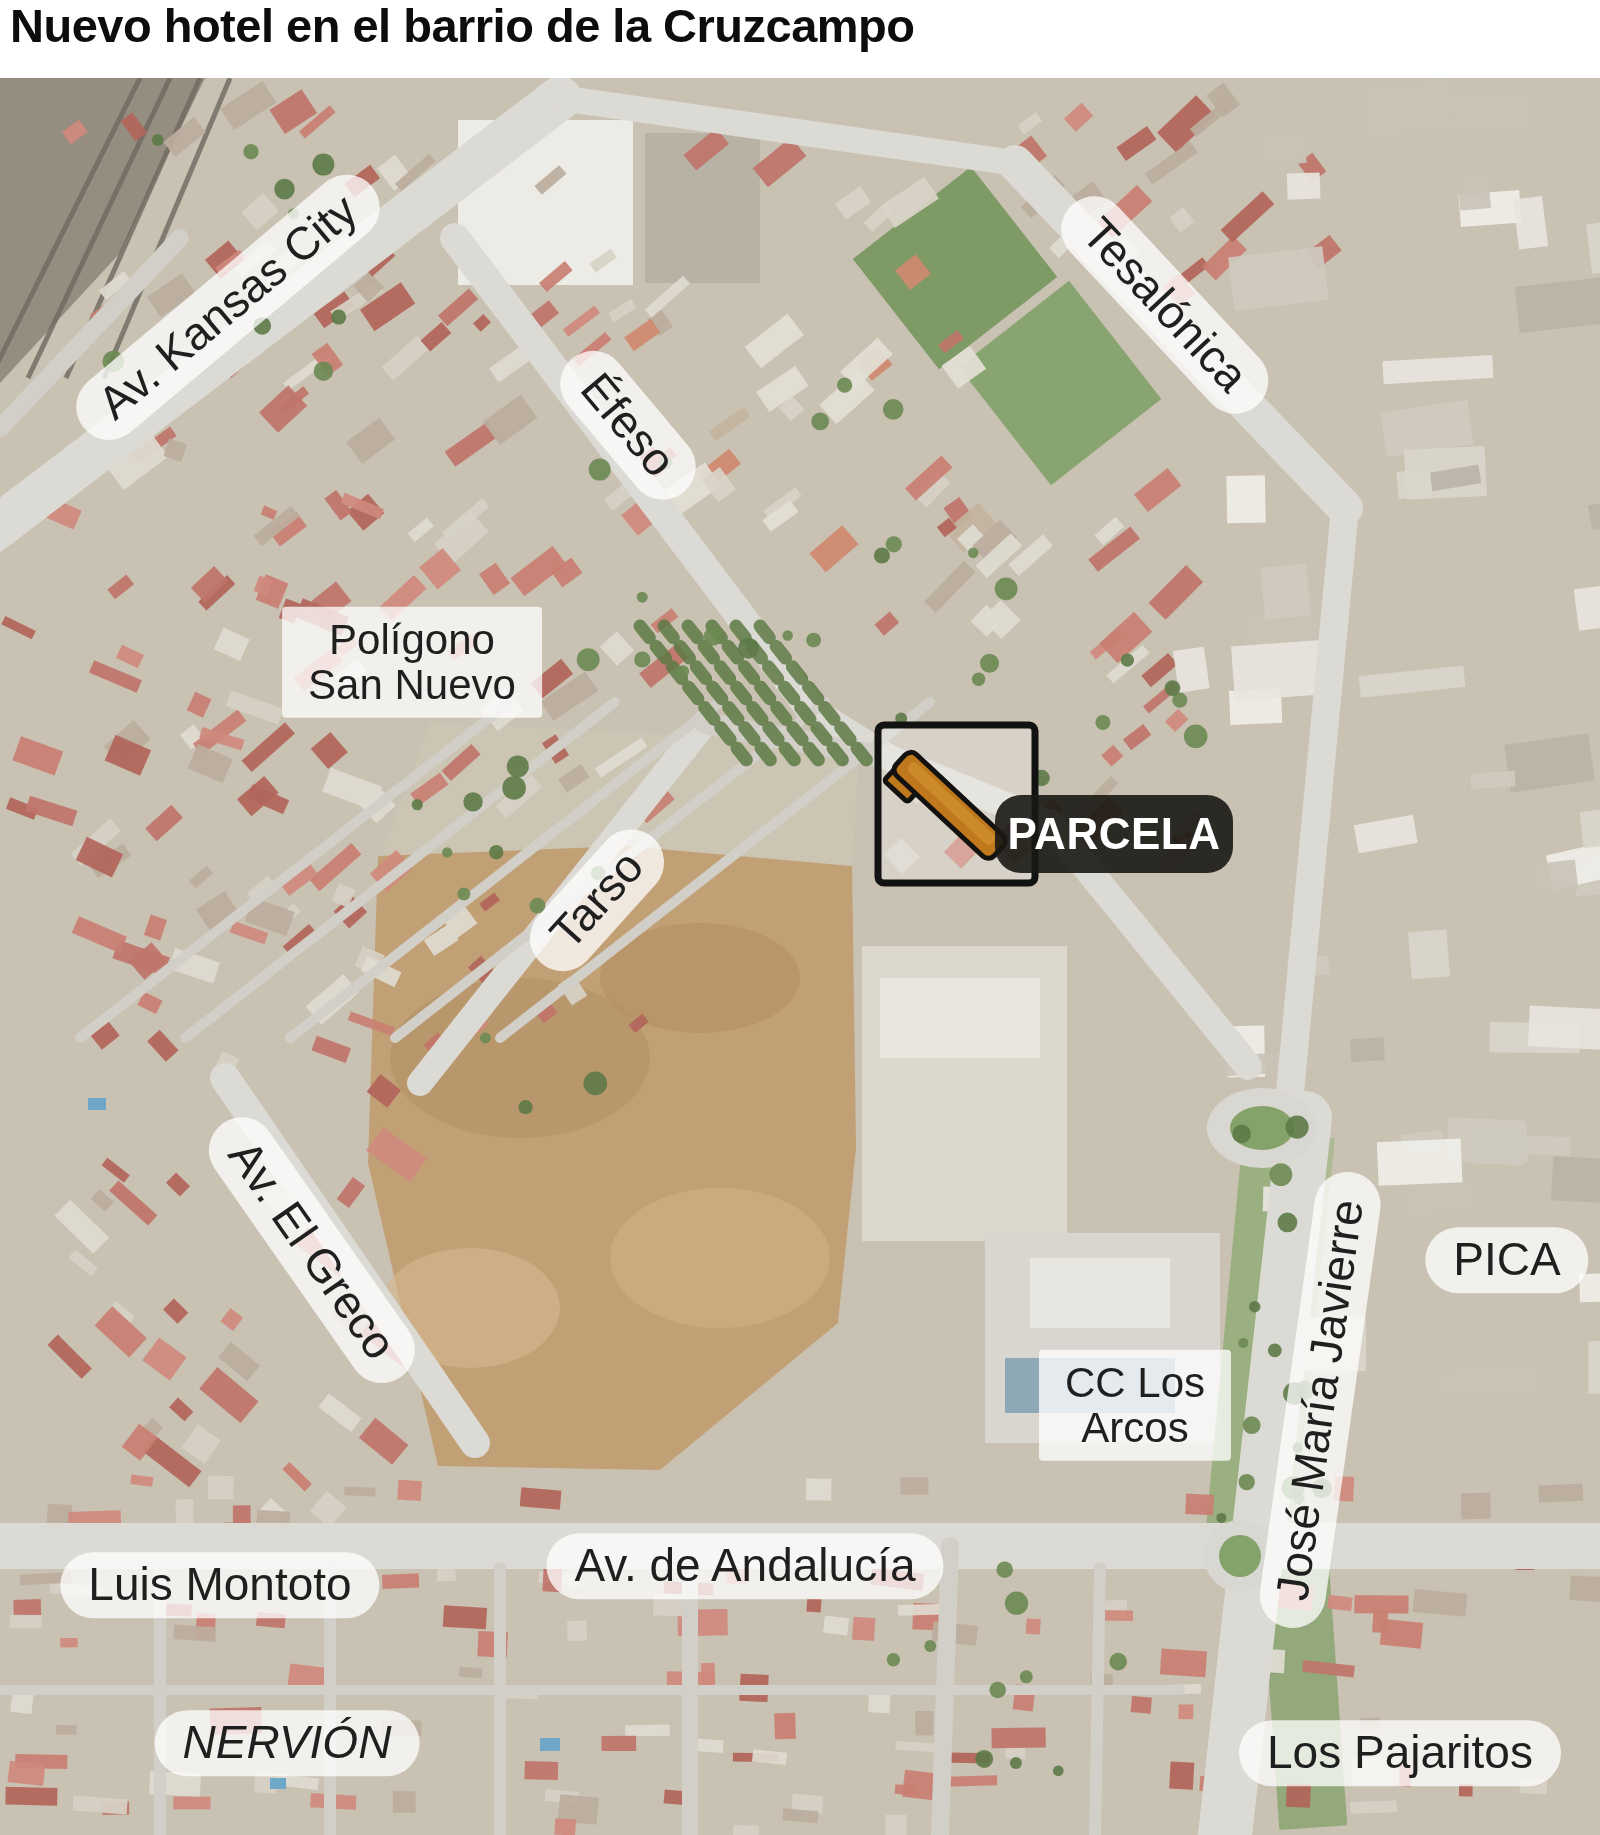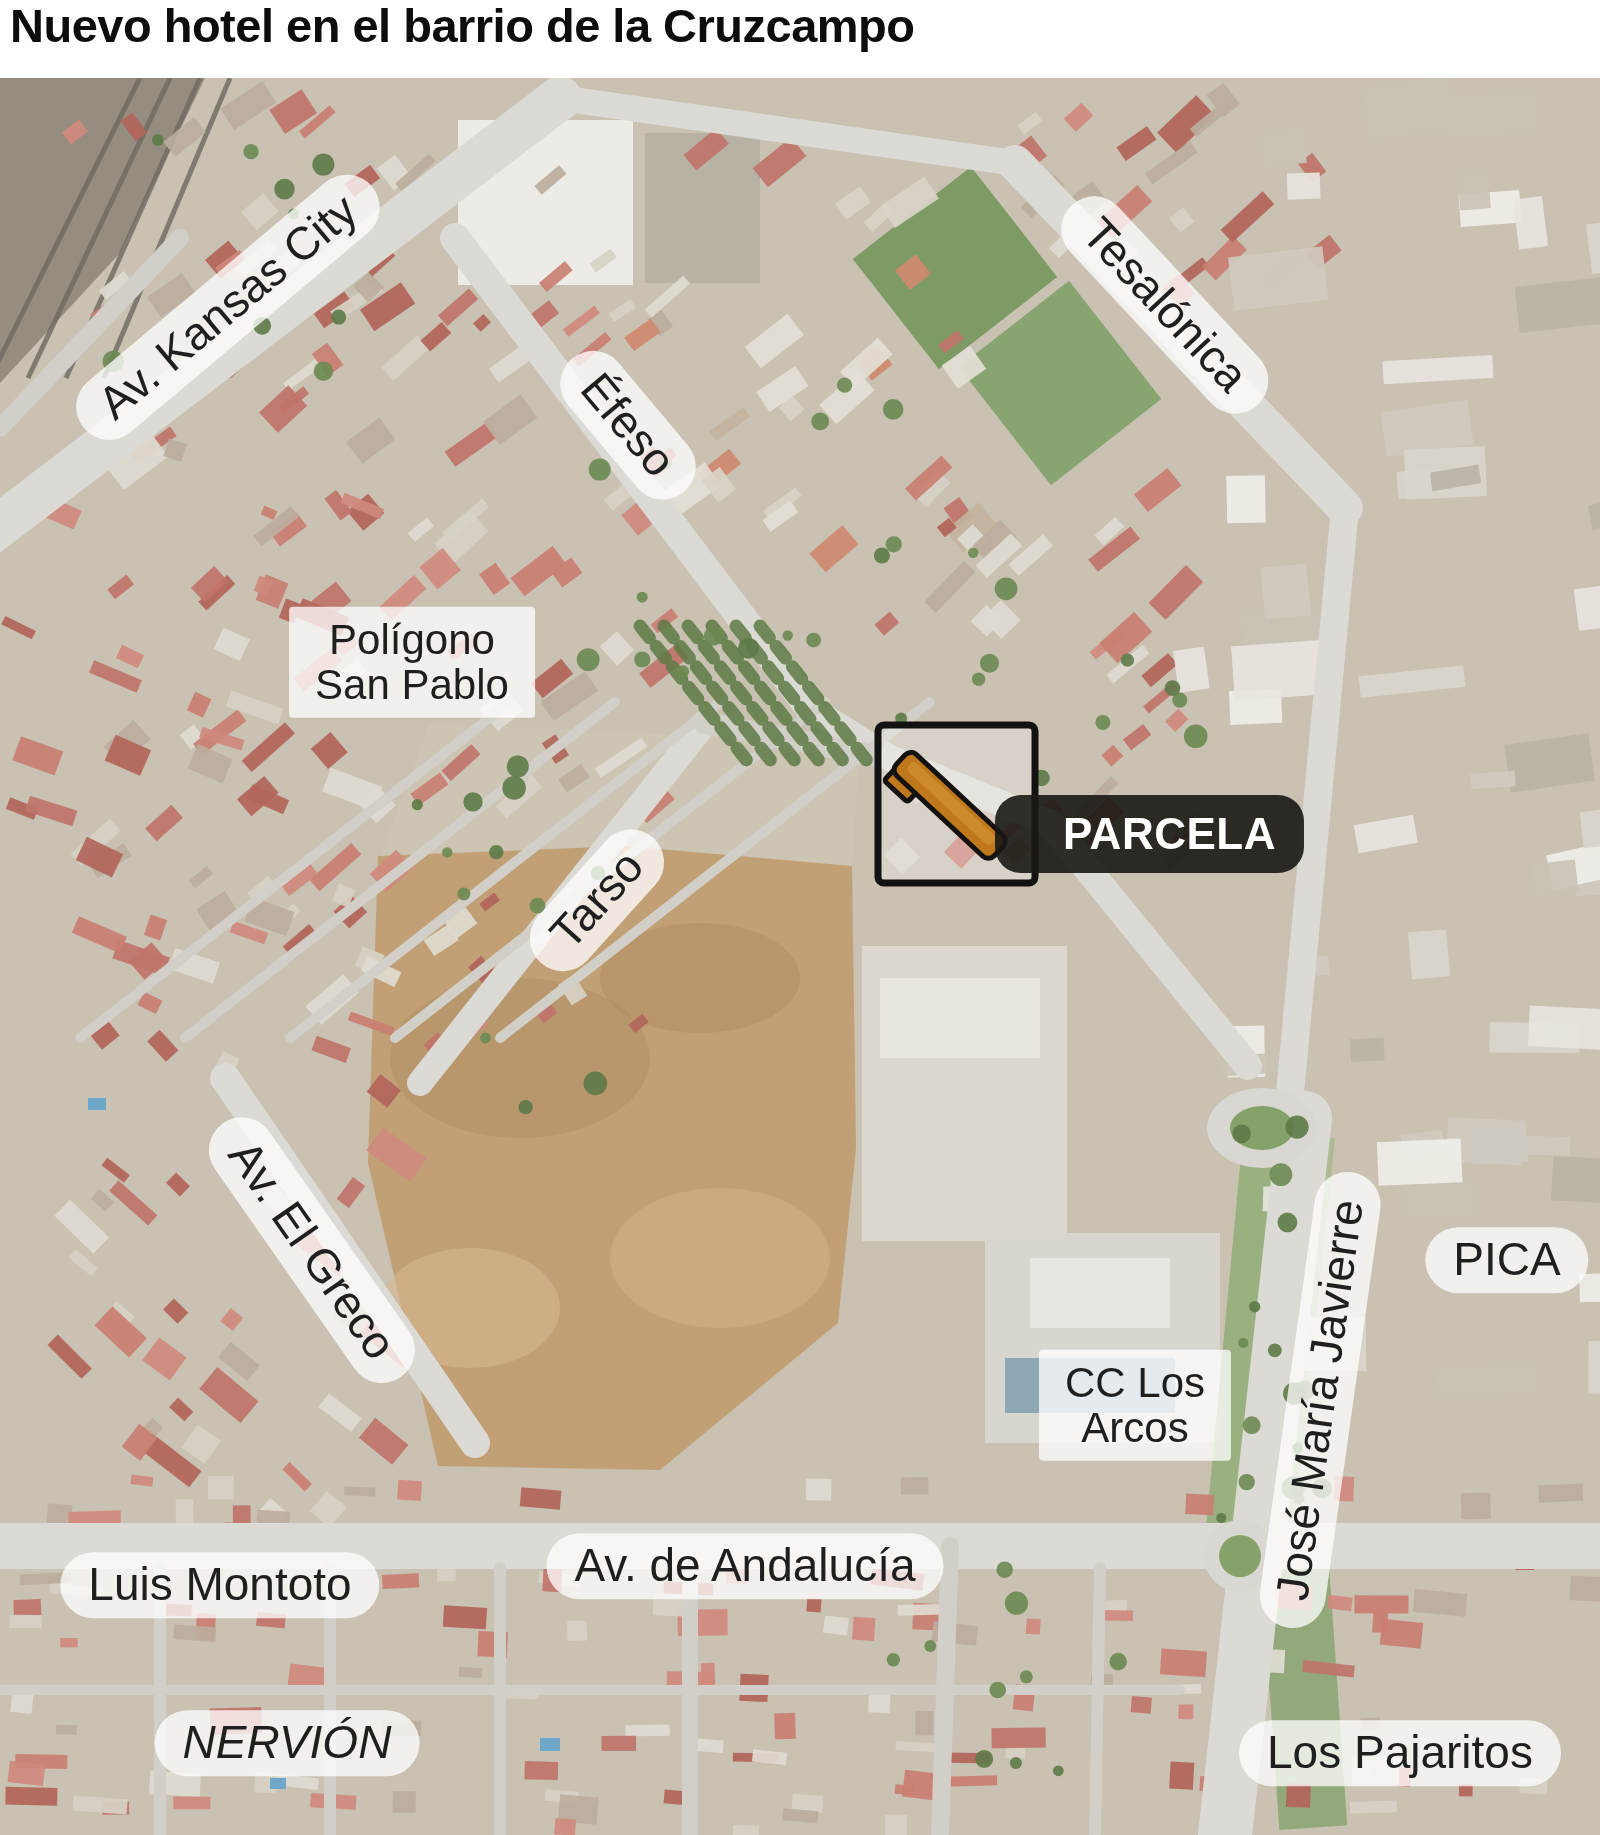--- a/index.html
+++ b/index.html
@@ -633,27 +633,27 @@
       <g id="marker">
         <rect id="parcelBox" rx="6" fill="rgba(255,255,255,0.27)" stroke="#121212" stroke-width="7" x="878" y="647" width="157" height="158"></rect>
         <g transform="rotate(43 950 727)">
           <rect x="885" y="735" width="32" height="19" rx="3" fill="#c0781c" stroke="#141210" stroke-width="5"></rect>
           <rect x="883" y="713" width="134" height="29" rx="8" fill="#c0781c" stroke="#141210" stroke-width="5"></rect>
           <rect x="893" y="719" width="114" height="12" rx="5" fill="#d08f2e" stroke="none" opacity="0.8"></rect>
         </g>
       </g>
     </svg>
     <div class="labels" id="labels">
-      <div class="parcela-badge" id="parcelaBadge" style="left: 995px; top: 717px; width: 269px; height: 78px; background: rgba(26, 24, 20, 0.9); color: rgb(255, 255, 255); font-size: 44px; padding-left: 40px;">PARCELA</div>
+      <div class="parcela-badge" id="parcelaBadge" style="left: 995px; top: 717px; width: 238px; height: 78px; background: rgba(26, 24, 20, 0.9); color: rgb(255, 255, 255); font-size: 44px;">PARCELA</div>
     <div class="map-label" style="left: 228px; top: 229px; font-size: 46px; background: rgba(255, 255, 255, 0.76); color: rgb(31, 31, 31); transform: translate(-50%, -50%) rotate(-40deg);">Av. Kansas City</div>
         <div class="map-label" style="left: 1165px; top: 227px; font-size: 46px; background: rgba(255, 255, 255, 0.76); color: rgb(31, 31, 31); transform: translate(-50%, -50%) rotate(47deg);">Tesalónica</div>
         <div class="map-label" style="left: 628px; top: 347px; font-size: 46px; background: rgba(255, 255, 255, 0.76); color: rgb(31, 31, 31); transform: translate(-50%, -50%) rotate(50deg);">Éfeso</div>
         <div class="map-label multiline" style="left: 412px; top: 584px; font-size: 42px; background: rgba(255, 255, 255, 0.76); color: rgb(31, 31, 31); transform: translate(-50%, -50%) rotate(0deg);">
           <span>Polígono</span>
-          <span>San Pablo</span>
+          <span>San Nuevo</span>
         </div>
         <div class="map-label" style="left: 597px; top: 822px; font-size: 46px; background: rgba(255, 255, 255, 0.76); color: rgb(31, 31, 31); transform: translate(-50%, -50%) rotate(-48deg);">Tarso</div>
         <div class="map-label" style="left: 312px; top: 1172px; font-size: 46px; background: rgba(255, 255, 255, 0.76); color: rgb(31, 31, 31); transform: translate(-50%, -50%) rotate(55deg);">Av. El Greco</div>
         <div class="map-label" style="left: 1507px; top: 1182px; font-size: 46px; background: rgba(255, 255, 255, 0.76); color: rgb(31, 31, 31); transform: translate(-50%, -50%) rotate(0deg);">PICA</div>
         <div class="map-label multiline" style="left: 1135px; top: 1327px; font-size: 42px; background: rgba(255, 255, 255, 0.76); color: rgb(31, 31, 31); transform: translate(-50%, -50%) rotate(0deg);">
           <span>CC Los</span>
           <span>Arcos</span>
         </div>
         <div class="map-label" style="left: 1320px; top: 1322px; font-size: 46px; background: rgba(255, 255, 255, 0.76); color: rgb(31, 31, 31); transform: translate(-50%, -50%) rotate(-82deg);">José María Javierre</div>
         <div class="map-label" style="left: 220px; top: 1507px; font-size: 46px; background: rgba(255, 255, 255, 0.76); color: rgb(31, 31, 31); transform: translate(-50%, -50%) rotate(0deg);">Luis Montoto</div>

